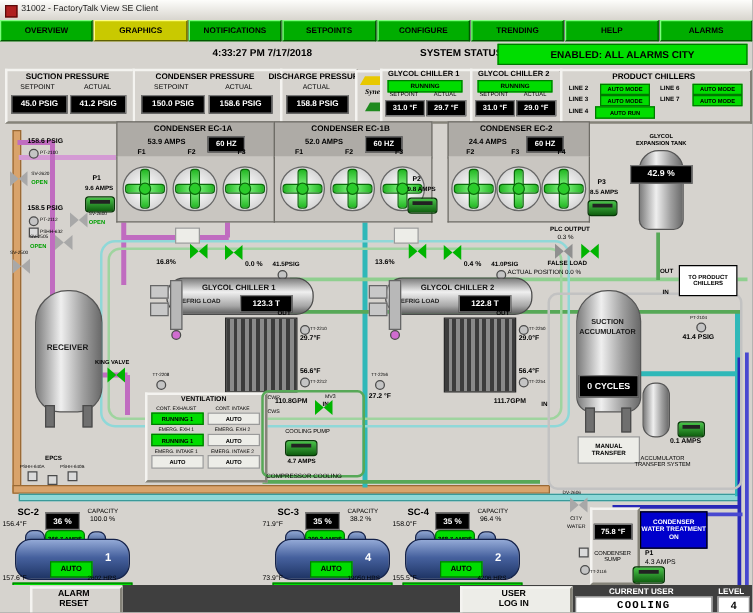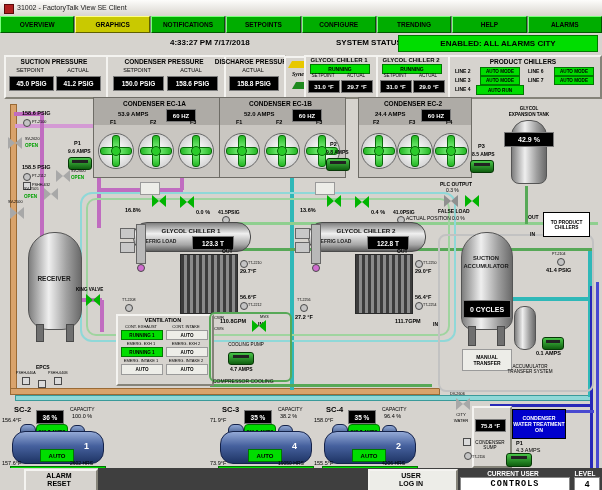--- a/index.html
+++ b/index.html
@@ -489,17 +489,17 @@
   <div class="a" style="left:98px;top:468px;width:504px;height:22px;background:#3F3F3F;"></div>
   <div class="a panel" style="left:24px;top:469px;width:70px;height:20px;">
     <div class="a b ctr" style="left:0;top:1px;width:66px;font-size:7px;">ALARM</div>
     <div class="a b ctr" style="left:0;top:9px;width:66px;font-size:7px;">RESET</div>
   </div>
   <div class="a panel" style="left:368px;top:469px;width:86px;height:20px;background:#EDEDE8;">
     <div class="a b ctr" style="left:0;top:1px;width:82px;font-size:7px;">USER</div>
     <div class="a b ctr" style="left:0;top:9px;width:82px;font-size:7px;">LOG IN</div>
   </div>
   <div class="a b ctr" style="left:458px;top:469px;width:110px;height:8px;color:#fff;font-size:6.5px;">CURRENT USER</div>
-  <div class="a ctr" style="left:460px;top:477px;width:108px;height:12px;background:#fff;border:1px solid #888;font-family:'Liberation Mono',monospace;font-weight:bold;font-size:8.5px;letter-spacing:1px;">CONTROLS</div>
+  <div class="a ctr" style="left:460px;top:477px;width:108px;height:12px;background:#fff;border:1px solid #888;font-family:'Liberation Mono',monospace;font-weight:bold;font-size:8.5px;letter-spacing:1px;">COOLING</div>
   <div class="a b ctr" style="left:572px;top:469px;width:26px;height:8px;color:#fff;font-size:6.5px;">LEVEL</div>
   <div class="a ctr" style="left:574px;top:477px;width:24px;height:12px;background:#fff;border:1px solid #888;font-weight:bold;font-size:8.5px;">4</div>
 
 </div>
 
 </body></html>

